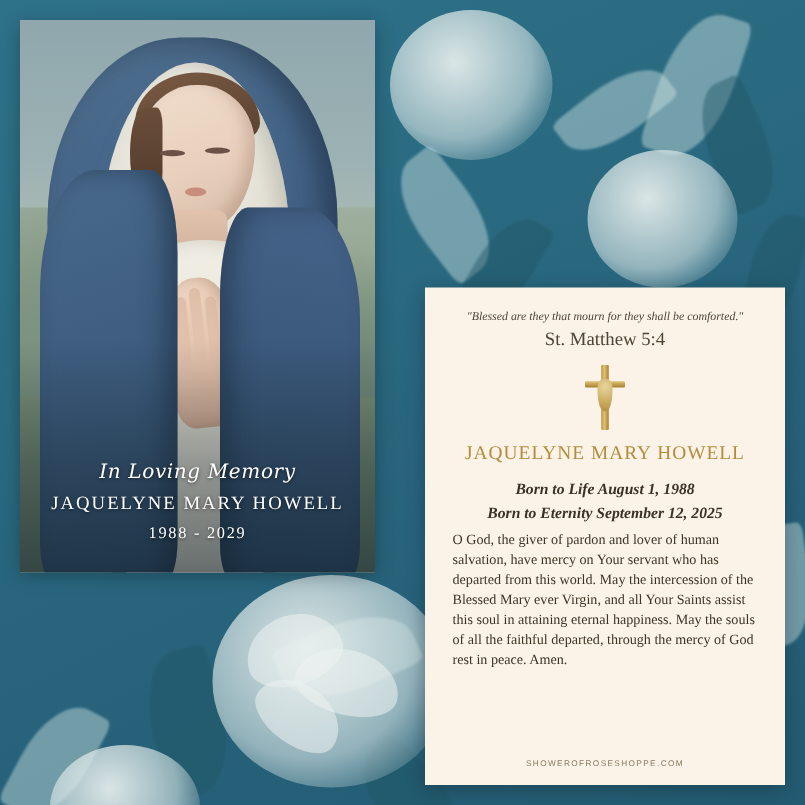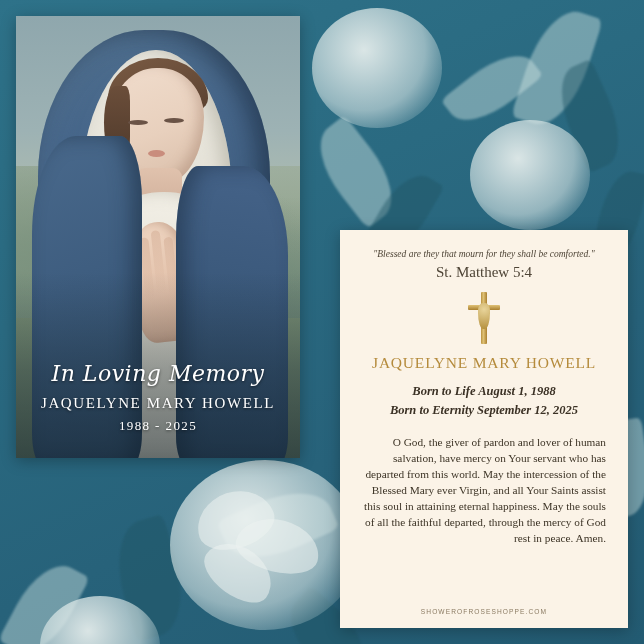--- a/index.html
+++ b/index.html
@@ -217,21 +217,21 @@
     position: absolute;
     left: 0; right: 0;
     bottom: 24px;
     text-align: center;
     color: #ffffff;
     text-shadow: 0 1px 3px rgba(0,0,0,0.55);
   }
   .in-loving {
     font-family: "DejaVu Serif", serif;
     font-style: italic;
-    font-size: 22px;
+    font-size: 16px;
     letter-spacing: 0.5px;
     margin-bottom: 9px;
   }
   .photo-name {
     font-family: "Liberation Serif", serif;
     font-size: 15px;
     letter-spacing: 1.6px;
     margin-bottom: 6px;
   }
   .photo-dates {
@@ -304,25 +304,25 @@
     margin-bottom: 10px;
   }
   .born-line {
     font-size: 12.5px;
     font-style: italic;
     font-weight: bold;
     color: #3b3125;
     line-height: 1.5;
   }
   .prayer-body {
-    margin-top: 15px;
+    margin-top: 5px;
     font-size: 11.3px;
     line-height: 1.42;
     color: #3d3426;
-    text-align: right;
+    text-align: left;
   }
   .site {
     position: absolute;
     left: 0; right: 0;
     bottom: 13px;
     font-size: 6.6px;
     letter-spacing: 1.1px;
     color: #8a7a62;
     font-family: "Liberation Sans", sans-serif;
   }
@@ -377,21 +377,21 @@
       <div class="finger" style="left:20px; top:8px;"></div>
       <div class="finger" style="left:32px; top:16px;"></div>
     </div>
     <div class="veil-front"></div>
     <div class="veil-front2"></div>
     <div class="photo-shade"></div>
 
     <div class="photo-text">
       <div class="in-loving">In Loving Memory</div>
       <div class="photo-name">JAQUELYNE MARY HOWELL</div>
-      <div class="photo-dates">1988 - 2025</div>
+      <div class="photo-dates">1988 - 2029</div>
     </div>
   </div>
 
   <div class="prayer-card">
     <div class="verse">"Blessed are they that mourn for they shall be comforted."</div>
     <div class="verse-ref">St. Matthew 5:4</div>
 
     <div class="crucifix">
       <div class="cross-v"></div>
       <div class="cross-h"></div>

